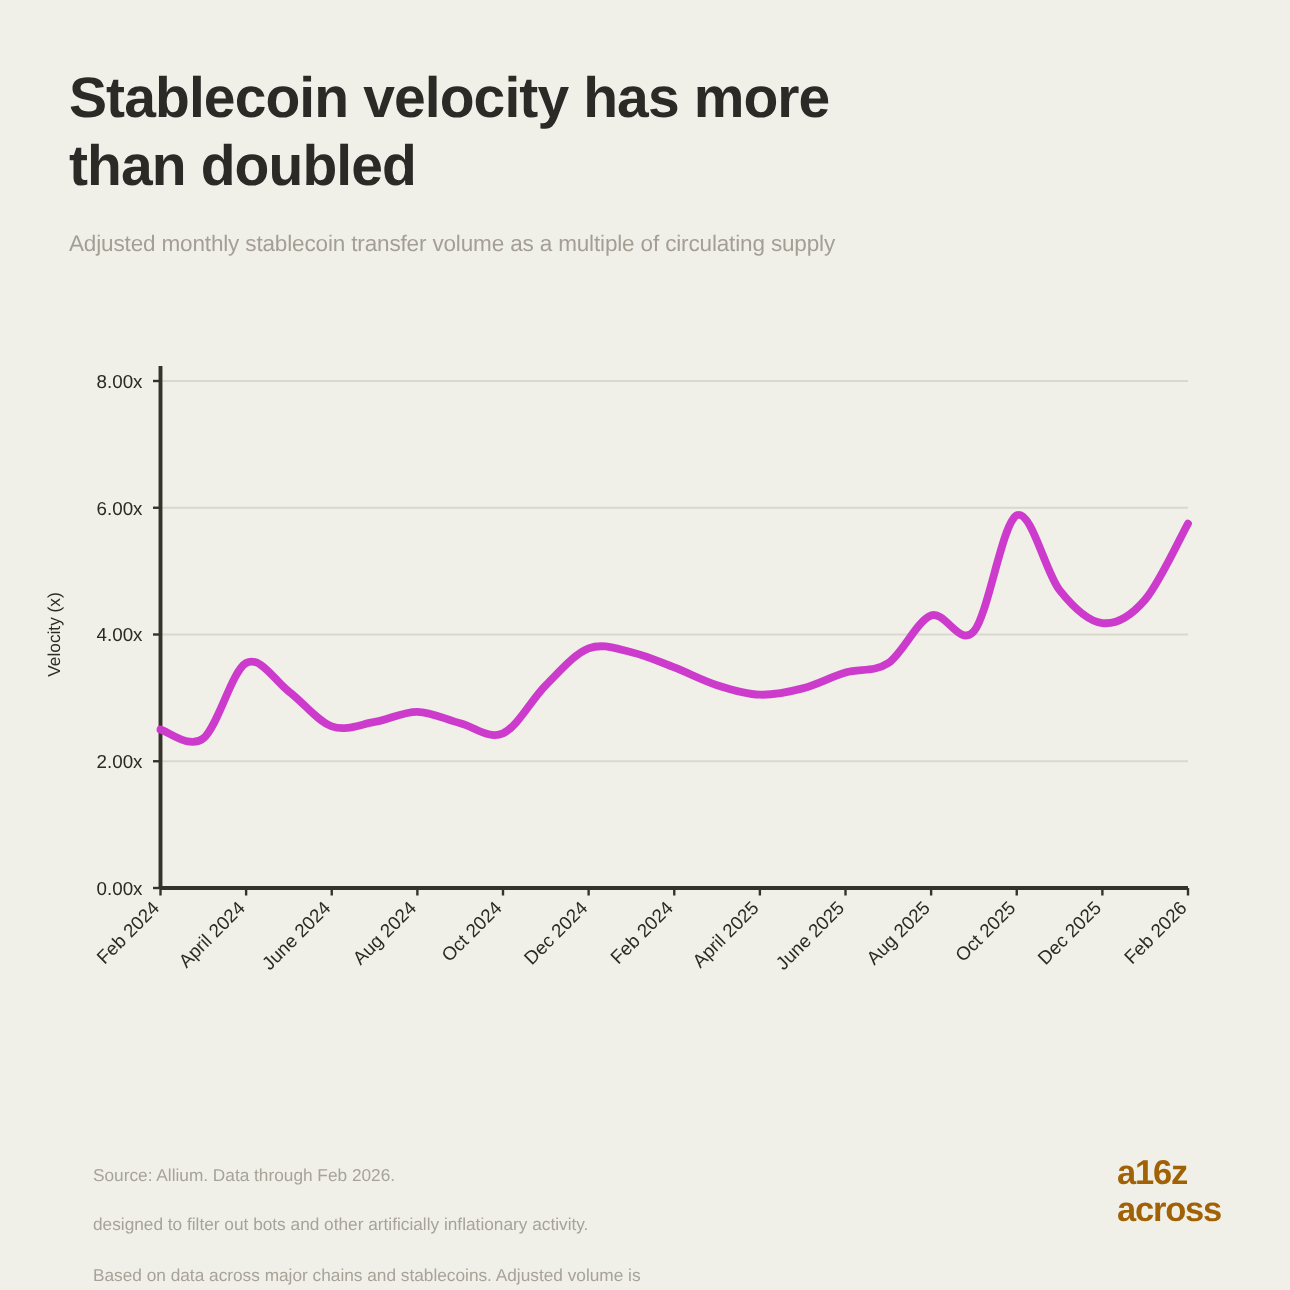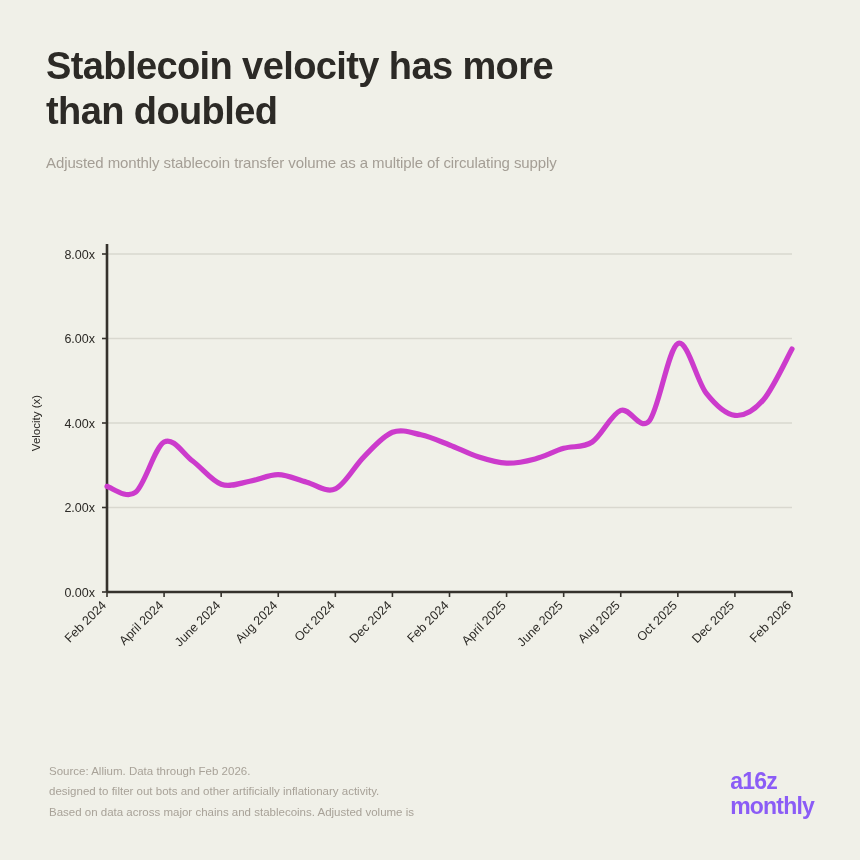--- a/index.html
+++ b/index.html
@@ -49,28 +49,28 @@
   .footer-block {
     position: absolute;
     left: 46px;
     top: 760px;
     width: 520px;
   }
   .footer-line {
     font-size: 11.5px;
     line-height: 1.52;
     color: #A8A298;
-    margin: 3px;
+    margin: 16px;
   }
   .logo-block {
     position: absolute;
     right: 46px;
     top: 770px;
     text-align: left;
-    color: #8b5cf6;
+    color: #a16207;
     font-family: "Liberation Sans", sans-serif;
     font-weight: 700;
     font-size: 23px;
     line-height: 1.0;
     letter-spacing: -0.8px;
   }
   .logo-line2 { margin-top: 2px; }
   svg { display: block; }
   .tick-label {
     font-family: "Liberation Sans", sans-serif;
@@ -162,16 +162,16 @@
   </svg>
 
   <div class="footer-block">
     <p class="footer-line">Source: Allium. Data through Feb 2026.</p>
     <p class="footer-line">designed to filter out bots and other artificially inflationary activity.</p>
     <p class="footer-line">Based on data across major chains and stablecoins. Adjusted volume is</p>
   </div>
 
   <div class="logo-block">
     <div class="logo-line1">a16z</div>
-    <div class="logo-line2">monthly</div>
+    <div class="logo-line2">across</div>
   </div>
 
 </div>
 
 </body></html>

